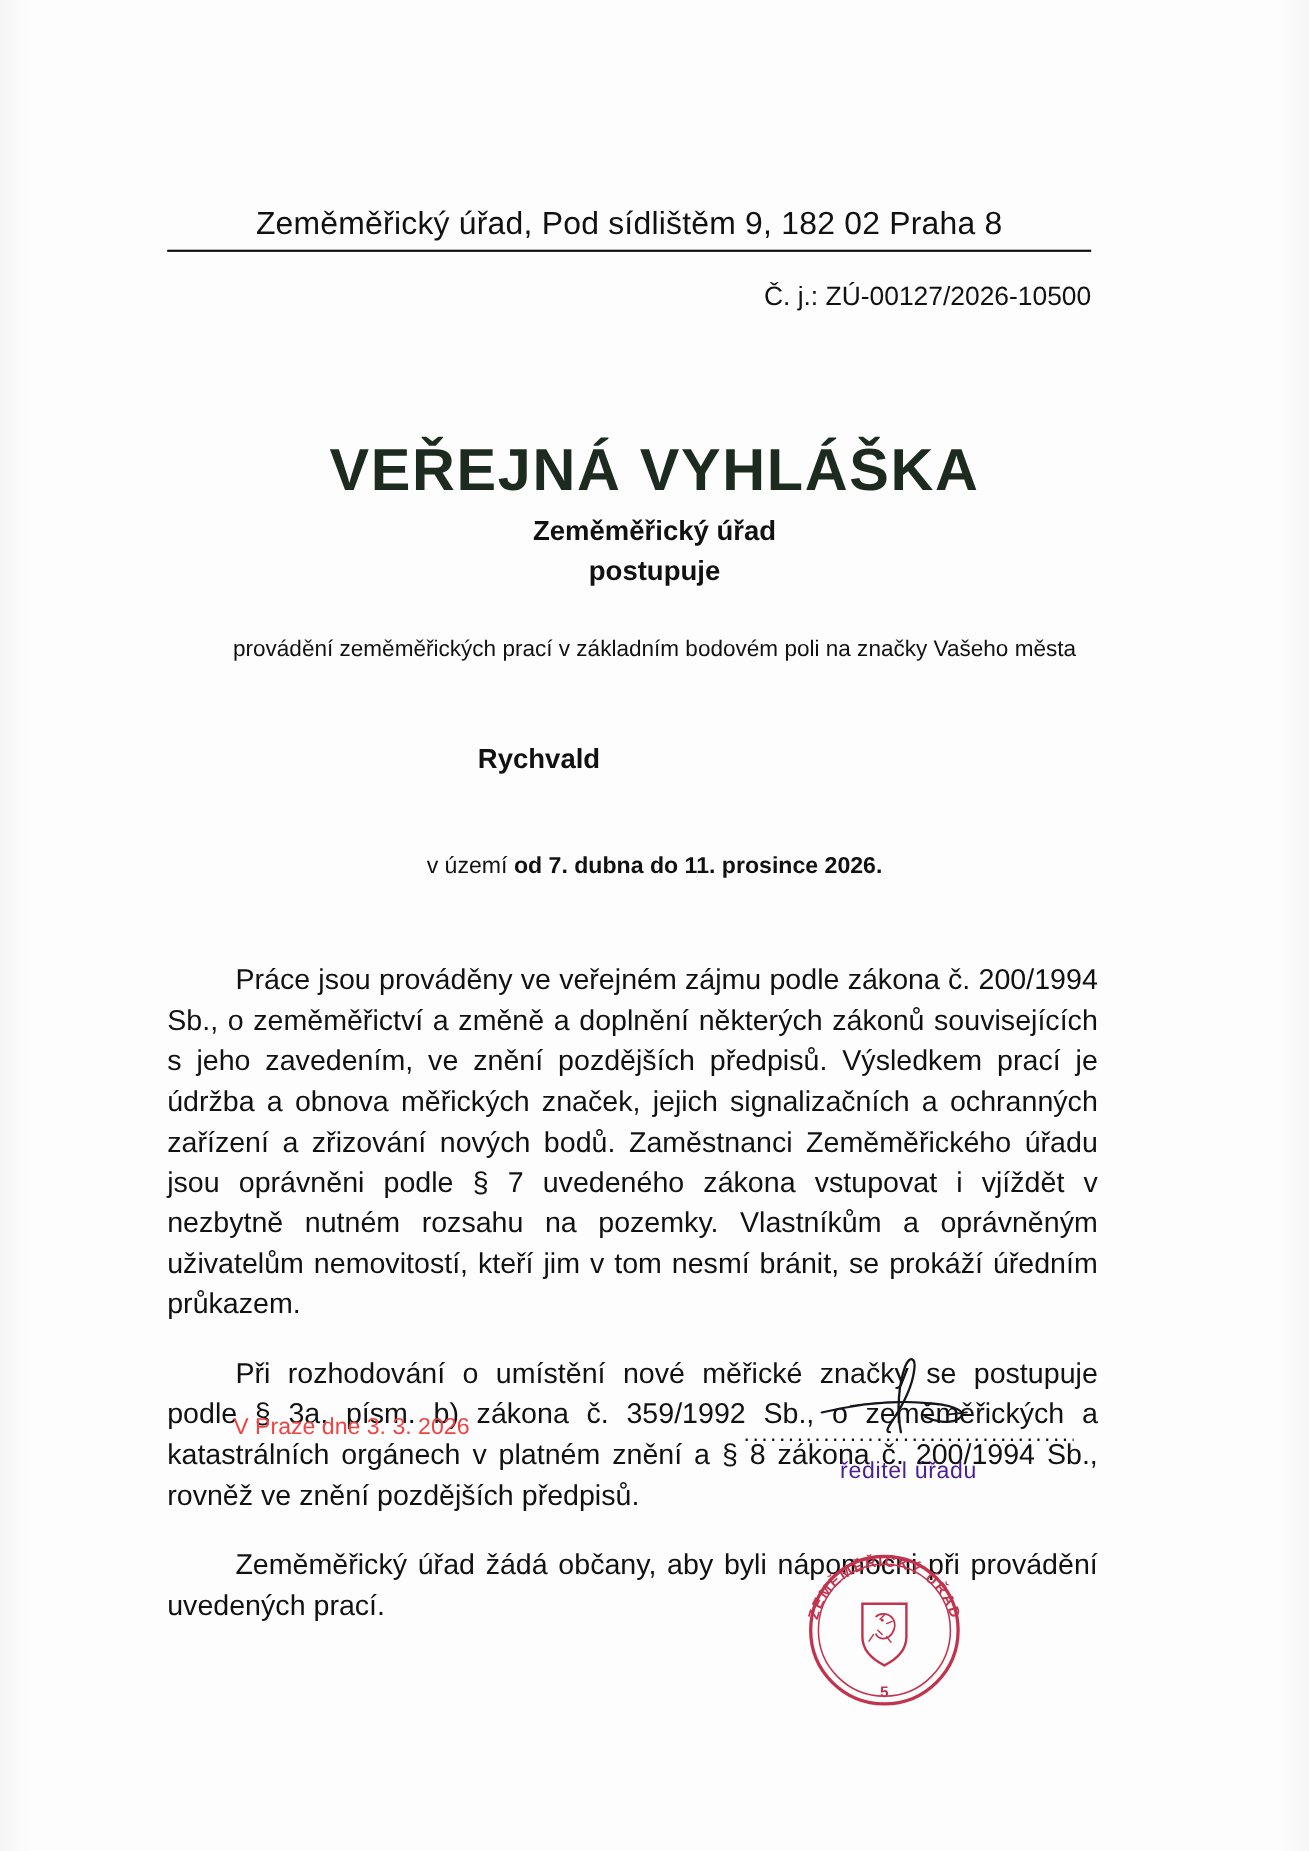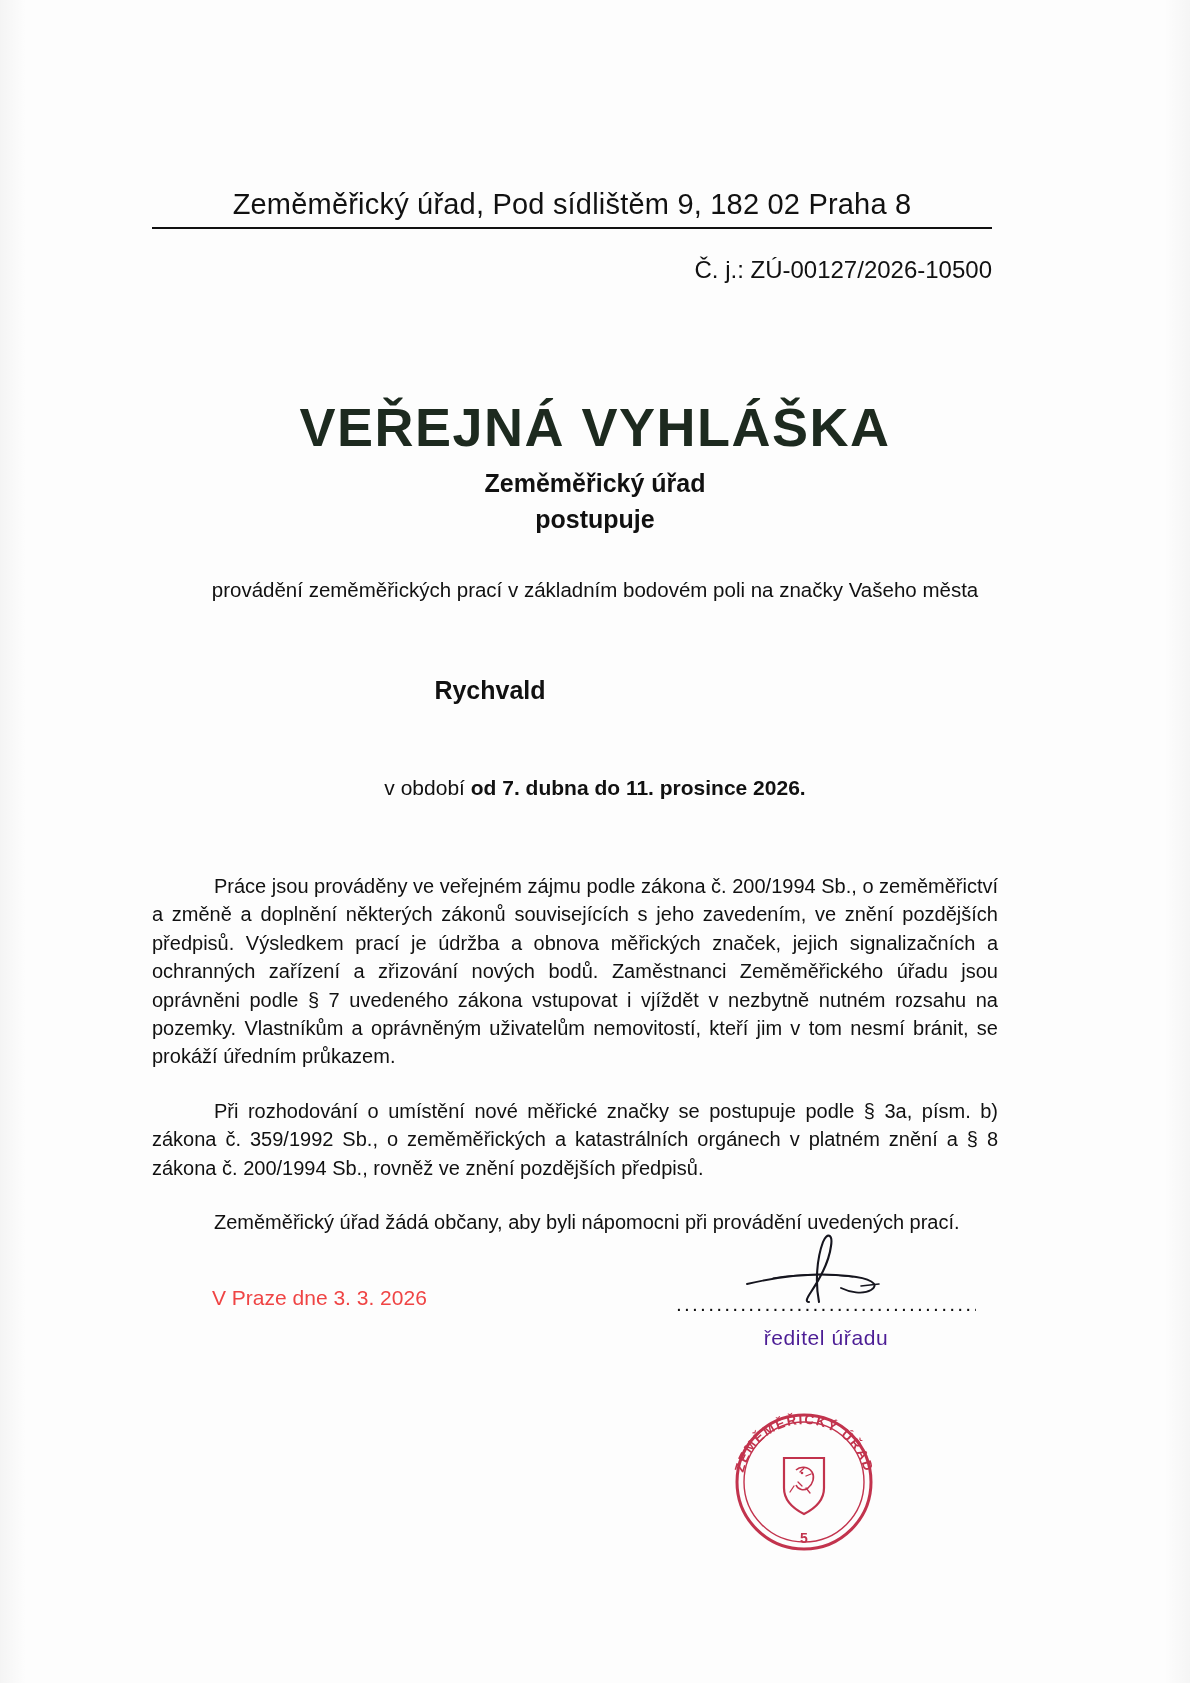--- a/index.html
+++ b/index.html
@@ -107,21 +107,21 @@
 
   
   .body-block {
     position: absolute;
     left: 152px;
     top: 872px;
     width: 846px;
   }
   .body-block p {
     margin: 0 0 26px 0;
-    font-size: 20px;
+    font-size: 26px;
     line-height: 1.42;
     text-align: justify;
     text-indent: 62px;
     color: #111;
     hyphens: none;
   }
   .body-block p:last-child { margin-bottom: 0; }
 
   
   .sig-date {
@@ -202,21 +202,21 @@
   <div class="sub-title">
     <div>Zeměměřický úřad</div>
     <div>postupuje</div>
   </div>
 
   <div class="intro-line">provádění zeměměřických prací v základním bodovém poli na značky Vašeho města</div>
 
   <div class="city-name">Rychvald</div>
 
   <div class="period-line">
-    <span>v období </span><b>od 7. dubna do 11. prosince 2026.</b>
+    <span>v území </span><b>od 7. dubna do 11. prosince 2026.</b>
   </div>
 
   <div class="body-block">
     <p>Práce jsou prováděny ve veřejném zájmu podle zákona č. 200/1994 Sb., o zeměměřictví a změně a doplnění některých zákonů souvisejících s jeho zavedením, ve znění pozdějších předpisů. Výsledkem prací je údržba a obnova měřických značek, jejich signalizačních a ochranných zařízení a zřizování nových bodů. Zaměstnanci Zeměměřického úřadu jsou oprávněni podle § 7 uvedeného zákona vstupovat i vjíždět v nezbytně nutném rozsahu na pozemky. Vlastníkům a oprávněným uživatelům nemovitostí, kteří jim v tom nesmí bránit, se prokáží úředním průkazem.</p>
     <p>Při rozhodování o umístění nové měřické značky se postupuje podle § 3a, písm. b) zákona č. 359/1992 Sb., o zeměměřických a katastrálních orgánech v platném znění a § 8 zákona č. 200/1994 Sb., rovněž ve znění pozdějších předpisů.</p>
     <p>Zeměměřický úřad žádá občany, aby byli nápomocni při provádění uvedených prací.</p>
   </div>
 
   <div class="sig-date">V Praze dne 3. 3. 2026</div>
 

